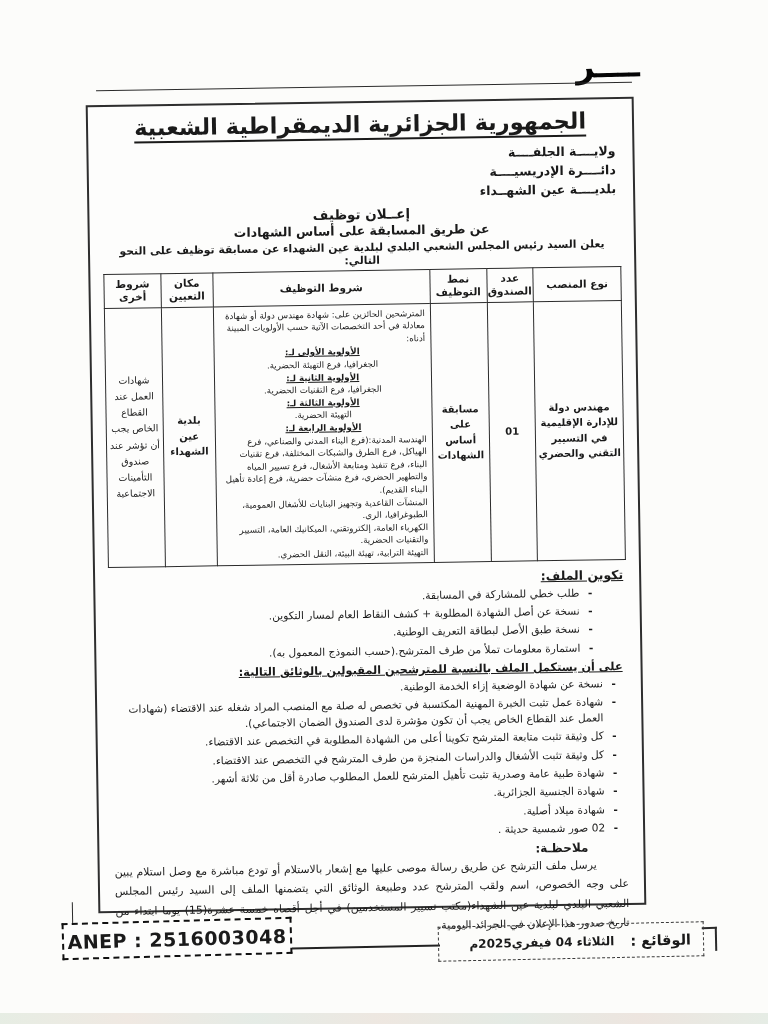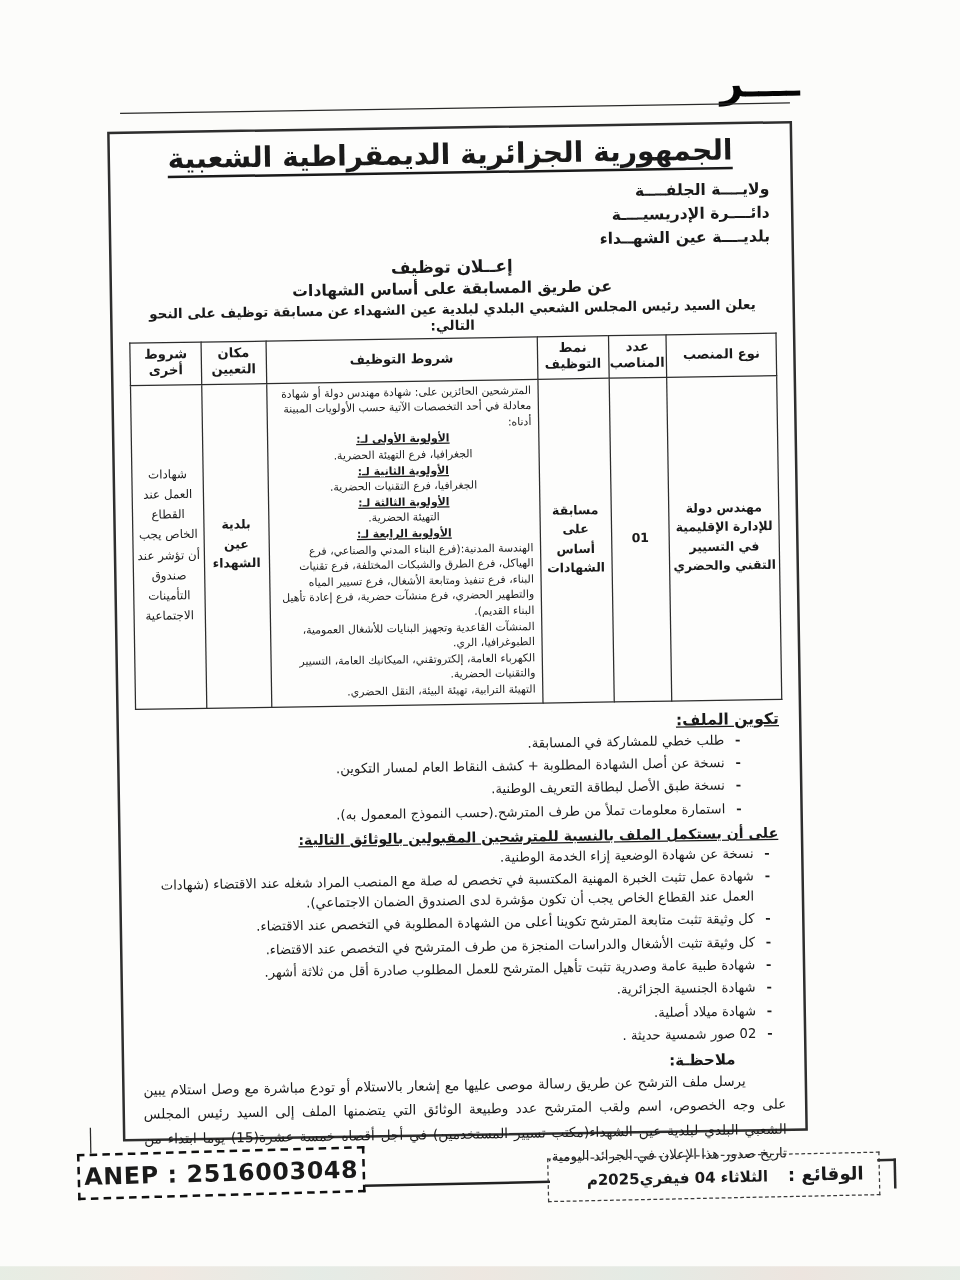--- a/index.html
+++ b/index.html
@@ -104,21 +104,21 @@
         <col class="c-type">
           <col class="c-count">
           <col class="c-mode">
         <col class="c-cond">
           <col class="c-place">
           <col class="c-other">
       </colgroup>
       <thead>
         <tr>
           <th>نوع المنصب</th>
-          <th>عدد المناصب</th>
+          <th>عدد الصندوق</th>
           <th>نمط التوظيف</th>
           <th>شروط التوظيف</th>
           <th>مكان التعيين</th>
           <th>شروط أخرى</th>
         </tr>
       </thead>
       <tbody>
         <tr>
           <td class="cell-mid">مهندس دولة للإدارة الإقليمية في التسيير التقني والحضري</td>
           <td class="cell-mid">01</td>

